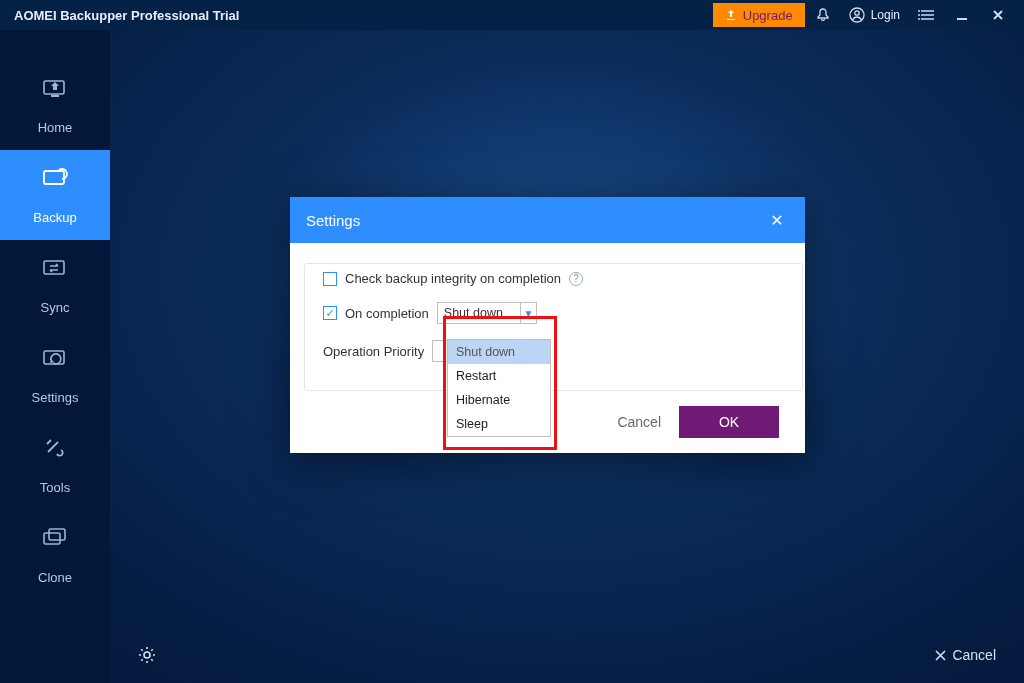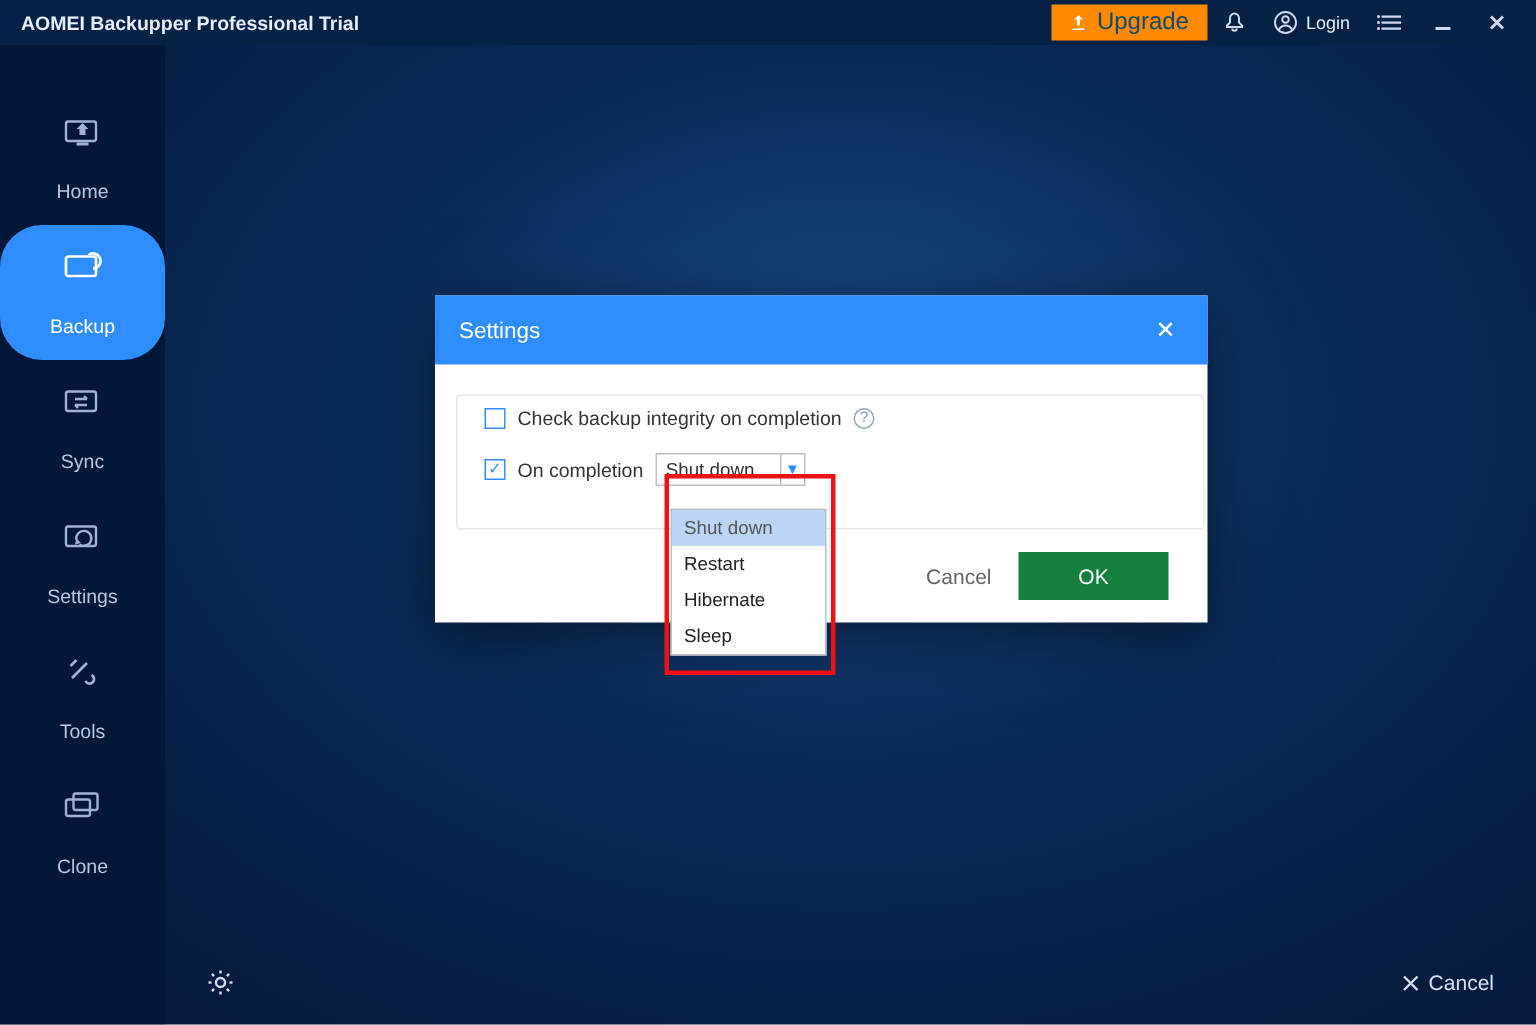--- a/index.html
+++ b/index.html
@@ -16,27 +16,27 @@
     background: #052146;
     display: flex;
     align-items: center;
     padding: 0 8px 0 14px;
     font-size: 13px;
   }
   .titlebar .title { flex: 0 0 auto; font-weight: 600; color: #e6eefc; }
   .titlebar .spacer { flex: 1; }
   .titlebar .upgrade-btn {
     background: #ff8a00;
-    color: #0c4a6e;
+    color: #701a75;
     height: 24px;
     padding: 0 12px;
     display: flex;
     align-items: center;
     gap: 6px;
-    font-size: 16px;
+    font-size: 13px;
     cursor: pointer;
   }
   .titlebar .tool {
     width: 36px; height: 30px;
     display: flex; align-items: center; justify-content: center;
     color: #cdd9ef;
     cursor: pointer;
   }
   .titlebar .login {
     display: flex; align-items: center; gap: 6px;
@@ -62,21 +62,20 @@
     align-items: center;
     justify-content: center;
     gap: 22px;
     font-size: 13px;
     color: #b9c6df;
     cursor: pointer;
   }
   .side-item.active {
     background: #2f8eff;
     color: #fff;
-    border-radius: 28px;
   }
   .side-item .icon {
     width: 28px; height: 22px;
     display:flex; align-items:center; justify-content:center;
   }
 
   
   .bottom-bar {
     position: absolute;
     left: 110px; right: 0; bottom: 0;
@@ -158,21 +157,21 @@
   }
   .modal-footer {
     height: 62px;
     display: flex;
     align-items: center;
     justify-content: flex-end;
     gap: 18px;
     padding: 0 26px;
   }
   .btn-ok {
-    background: #15803d; color: #fff; border: none;
+    background: #701a75; color: #fff; border: none;
     width: 100px; height: 32px; font-size: 14px; cursor: pointer;
   }
   .btn-cancel-text {
     color: #666; font-size: 14px; cursor: pointer;
   }
 
   
   .red-highlight {
     position: absolute;
     border: 3px solid #e11;
@@ -353,20 +352,26 @@
         <span class="help-dot">?</span>
       </div>
       <div class="row">
         <span class="checkbox checked"></span>
         <span>On completion</span>
         <span class="select-box" style="width:100px">
           <span>Shut down</span>
           <span class="caret">▼</span>
         </span>
       </div>
+      <div class="row">
+        <span>Operation Priority</span>
+        <span class="select-box" style="width:18px; overflow:hidden">
+          <span class="caret">▼</span>
+        </span>
+      </div>
     </div>
   </div>
   <div class="modal-footer">
     <span class="btn-cancel-text">Cancel</span>
     <button class="btn-ok">OK</button>
   </div>
 </div>
 
 <div class="dropdown" style="left:447px; top:339px;">
   <div class="opt sel">Shut down</div>

